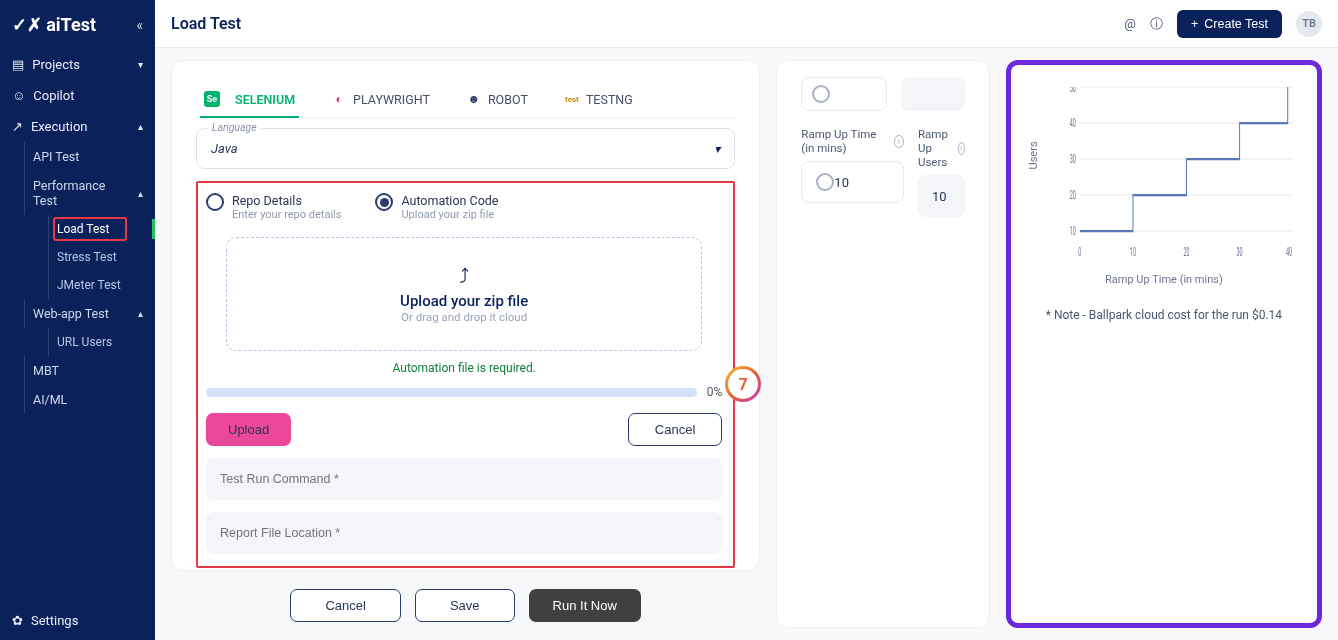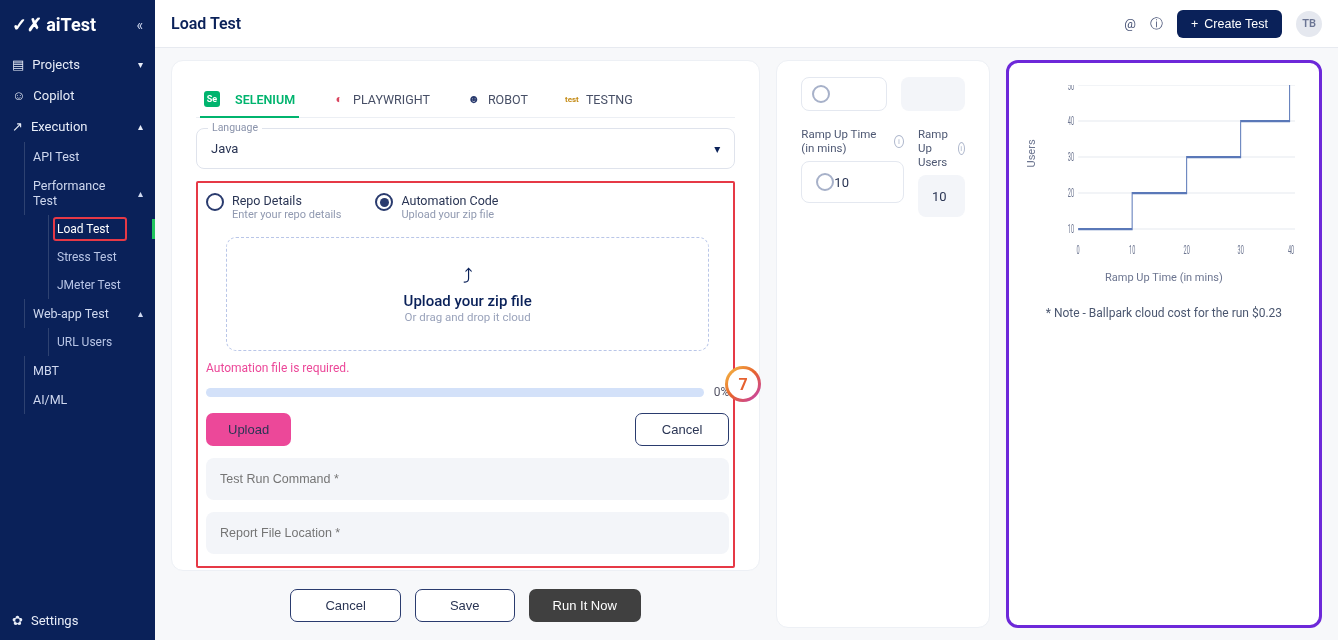--- a/index.html
+++ b/index.html
@@ -34,56 +34,56 @@
 .tabs { display:flex; gap:28px; border-bottom:1px solid #eceff4; margin-bottom:10px; padding:0 4px; }
 .tab { display:flex; align-items:center; gap:6px; padding:6px 4px 10px; font-size:12.5px; cursor:pointer; color:#474f66; position:relative; }
 .tab.active { color:#00b46e; font-weight:600;gap:15px; }
 .tab.active::after { content:""; position:absolute; bottom:-1px; left:0; right:0; height:2px; background:#00b46e; }
 .tab-ic { width:16px; height:16px; display:inline-flex; align-items:center; justify-content:center; font-size:12px; }
 .ic-se { background:#00b46e; color:#fff; border-radius:3px; font-size:9px; padding:2px; font-weight:700; }
 .ic-pw { color:#d9455f; }
 .ic-rb { color:#2a3b6e; }
 .ic-tng { color:#c58c17; font-size:8px; font-weight:700; }
 
-.field-wrap { position:relative; margin-bottom:12px; }
+.field-wrap { position:relative; margin-bottom:12px;font-style:italic; }
 .float-label { position:absolute; top:-7px; left:12px; background:#fff; padding:0 4px; font-size:10.5px; color:#8a93ab; }
 .select { border:1px solid #dfe3ec; border-radius:8px; padding:12px 14px; font-size:13px; color:#2a3554; background:#fff; display:flex; align-items:center; cursor:pointer; }
 .select .caret { margin-left:auto; color:#0a2159; font-size:12px; }
 
-.red-box { border:2px solid #e63946; border-radius:2px; padding:10px 4px 12px 8px; margin-bottom:8px; }
+.red-box { border:2px solid #e63946; border-radius:2px; padding:10px 11px 12px 8px; margin-bottom:8px; }
 .radio-row { display:flex; gap:34px; margin-bottom:16px; }
 .radio-opt { display:flex; gap:8px; align-items:flex-start; cursor:pointer; }
 .radio { width:18px; height:18px; border:2px solid #2a3b6e; border-radius:50%; display:flex; align-items:center; justify-content:center; flex-shrink:0; }
 .radio.sel::after { content:""; width:9px; height:9px; background:#2a3b6e; border-radius:50%; }
 .radio-title { font-size:12.5px; color:#2a3554; }
 .radio-sub { font-size:11px; color:#9099b0; }
 
 .dropzone { border:1.5px dashed #b9c6e8; border-radius:10px; padding:26px; text-align:center; color:#0a2159; margin:0 20px; }
 .dropzone .dz-title { font-size:15px; font-weight:500; margin-top:4px; }
 .dropzone .dz-sub { font-size:11.5px; color:#9aa3bb; }
-.err-msg { color:#ec4899; font-size:12px; margin-top:10px; }
+.err-msg { color:#15803d; text-align:center; font-size:12px; margin-top:10px; }
 .prog-row { display:flex; align-items:center; gap:10px; margin-top:10px; }
 .prog { flex:1; height:9px; background:#d3e1f9; border-radius:6px; }
 .prog-pct { font-size:12px; color:#556; }
 .upload-row { display:flex; gap:8px; margin-top:14px; }
 .btn-gray { background:#ec4899; border:none; padding:9px 22px; border-radius:7px; font-size:13px; color:#2a3554; cursor:pointer; }
 .btn-outline { background:#fff; border:1px solid #2a3b6e; padding:8px 26px; border-radius:7px; font-size:13px; color:#2a3554; cursor:pointer; margin-left:auto; }
 .text-in { background:#f3f5f9; border:none; border-radius:8px; padding:14px 14px; font-size:12.5px; color:#626b85; margin-top:12px; width:100%; }
 
 .right-col { flex:1; display:flex; flex-direction:row; gap:16px; }
 .ramp-row { display:flex; gap:14px; }
 .ramp-item { flex:1; }
 .ramp-lbl { font-size:11.5px; color:#4e5873; margin-bottom:6px; display:flex; align-items:center; gap:4px; }
 .info-ic { width:13px; height:13px; border:1px solid #aeb7cc; border-radius:50%; font-size:8px; display:inline-flex; align-items:center; justify-content:center; color:#aeb7cc; }
 .slider-box { border:1px solid #e4e8f0; border-radius:8px; padding:10px 14px; display:flex; align-items:center; height:42px; }
 .slider-knob { width:18px; height:18px; border:2px solid #a7b1c9; border-radius:50%; }
 .slider-val { margin-left:auto; color:#2a3554; font-size:13px; margin-right:40px; }
 .val-box { background:#f3f5f9; border-radius:8px; padding:12px 14px; color:#2a3554; font-size:13px; height:42px; display:flex; align-items:center; }
 
-.chart-card { background:#fff; border:3px solid #6d28d9; border-radius:12px; padding:22px 24px 24px 24px; }
+.chart-card { background:#fff; border:5px solid #6d28d9; border-radius:12px; padding:22px 24px 24px 24px; }
 .chart-area { position:relative; height:180px; margin-left:30px; }
 .ylab { position:absolute; left:-32px; top:50%; transform:rotate(-90deg) translateX(50%); transform-origin:left; font-size:11px; color:#6c7590; }
 .xlab { text-align:center; font-size:11px; color:#6c7590; margin-top:6px; }
 .note { text-align:center; font-size:12px; color:#4b5770; margin-top:22px; }
 
 .callout { position:absolute; width:36px; height:36px; border-radius:50%; background:#fff; display:flex; align-items:center; justify-content:center; font-size:16px; font-weight:700; color:#e6612f; border:3px solid transparent; background-image:linear-gradient(#fff,#fff),linear-gradient(135deg,#f6c445,#e6612f,#c13dbf); background-origin:border-box; background-clip:content-box,border-box; }
 
 .footer-btns { margin-top:auto; display:flex; gap:14px; justify-content:center; padding:10px 0 6px; }
 .btn-outline2 { background:#fff; border:1px solid #2a3b6e; padding:8px 34px; border-radius:7px; font-size:13px; color:#2a3554; cursor:pointer; }
 .btn-primary { background:#404040; color:#fff; border:none; padding:9px 24px; border-radius:7px; font-size:13px; cursor:pointer; }
@@ -300,21 +300,21 @@
                 <text x="22" y="132" text-anchor="end">10</text>
               <text x="30" y="150" text-anchor="middle">0</text>
                 <text x="137" y="150" text-anchor="middle">10</text>
                 <text x="245" y="150" text-anchor="middle">20</text>
                 <text x="352" y="150" text-anchor="middle">30</text>
                 <text x="458" y="150" text-anchor="end">40</text>
               <polyline points="30,128 137,128 137,96 245,96 245,64 352,64 352,32 449,32 449,0" fill="none" stroke="#5a78b8" stroke-width="2"></polyline>
             </svg>
           </div>
           <div class="xlab">Ramp Up Time (in mins)</div>
-          <div class="note">* Note - Ballpark cloud cost for the run $0.23</div>
+          <div class="note">* Note - Ballpark cloud cost for the run $0.14</div>
         </div>
       </div>
 
       <div class="callout" style="left:570px; top:318px;">
           <span>7</span>
         </div>
     </div>
   </div>
 </div>
 

